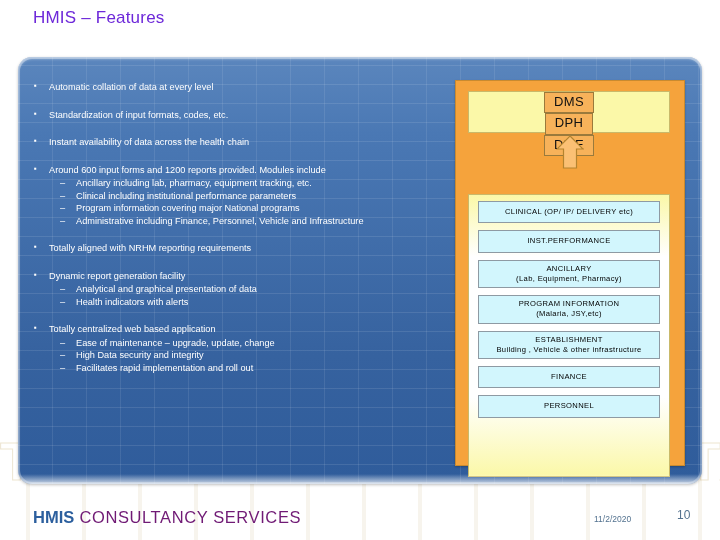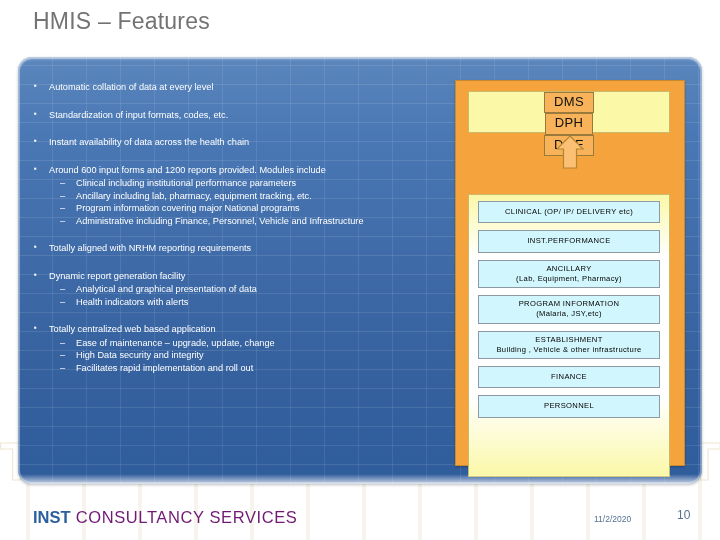--- a/index.html
+++ b/index.html
@@ -50,22 +50,22 @@
     white-space:nowrap;
     overflow:hidden;
     pointer-events:none;
   }
 
   
   .slide-title {
     position: absolute;
     left: 33px;
     top: 8px;
-    font-size: 23px;
-    color: #737373;
+    font-size: 17px;
+    color: #6d28d9;
     letter-spacing: .2px;
     white-space: nowrap;
   }
 
   
   .blue-panel {
     position: absolute;
     left: 18px;
     top: 57px;
     width: 684px;
@@ -255,22 +255,22 @@
 <div class="blue-panel">
 
   <div class="bullets">
 
     <div class="b-l1">Automatic collation of data at every level</div>
     <div class="b-l1">Standardization of input formats, codes, etc.</div>
     <div class="b-l1">Instant availability of data across the health chain</div>
 
     <div class="b-l1 tight">Around 600 input forms and 1200 reports provided. Modules include</div>
     <div class="sub-group">
+      <div class="b-l2">Ancillary including lab, pharmacy, equipment tracking, etc.</div>
       <div class="b-l2">Clinical including institutional performance parameters</div>
-      <div class="b-l2">Ancillary including lab, pharmacy, equipment tracking, etc.</div>
       <div class="b-l2">Program information covering major National programs</div>
       <div class="b-l2">Administrative including Finance, Personnel, Vehicle and Infrastructure</div>
     </div>
 
     <div class="b-l1">Totally aligned with NRHM reporting requirements</div>
 
     <div class="b-l1 tight">Dynamic report generation facility</div>
     <div class="sub-group">
       <div class="b-l2">Analytical and graphical presentation of data</div>
       <div class="b-l2">Health indicators with alerts</div>
@@ -323,16 +323,16 @@
       </div>
       <div class="mod">
         <span>PERSONNEL</span>
       </div>
     </div>
 
   </div>
 </div>
 
 <div class="footer-logo">
-  <span class="logo-tata">INST</span><span class="logo-rest"> CONSULTANCY SERVICES</span>
+  <span class="logo-tata">HMIS</span><span class="logo-rest"> CONSULTANCY SERVICES</span>
 </div>
 <div class="footer-date">11/2/2020</div>
 <div class="footer-page">10</div>
 
 </body></html>

